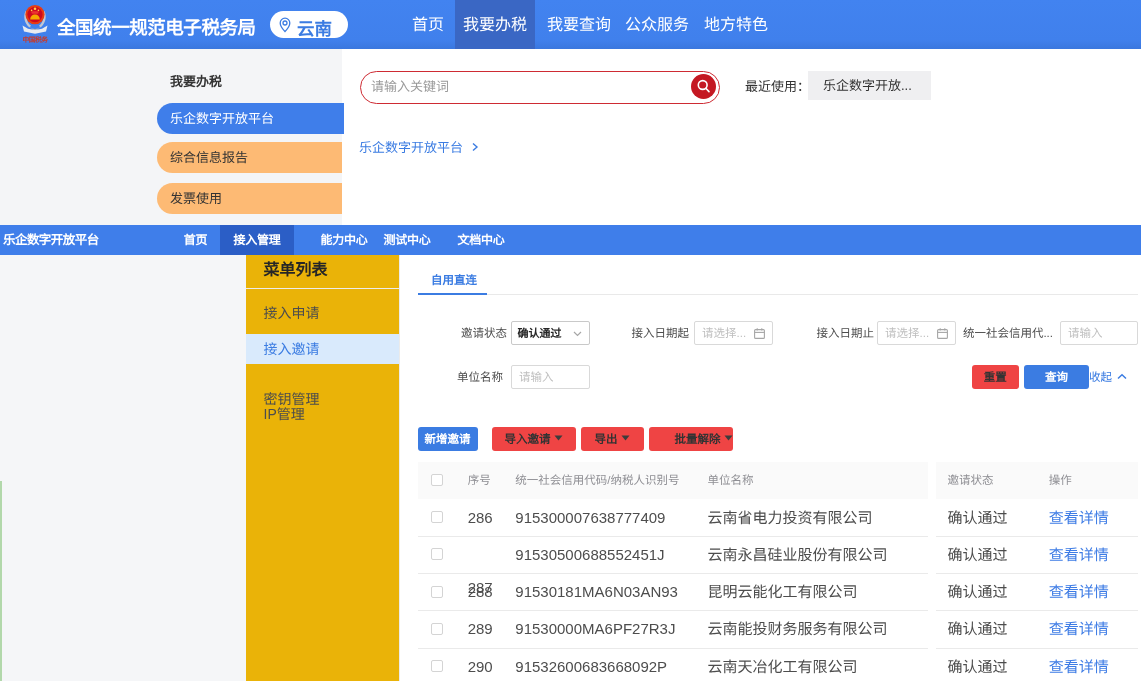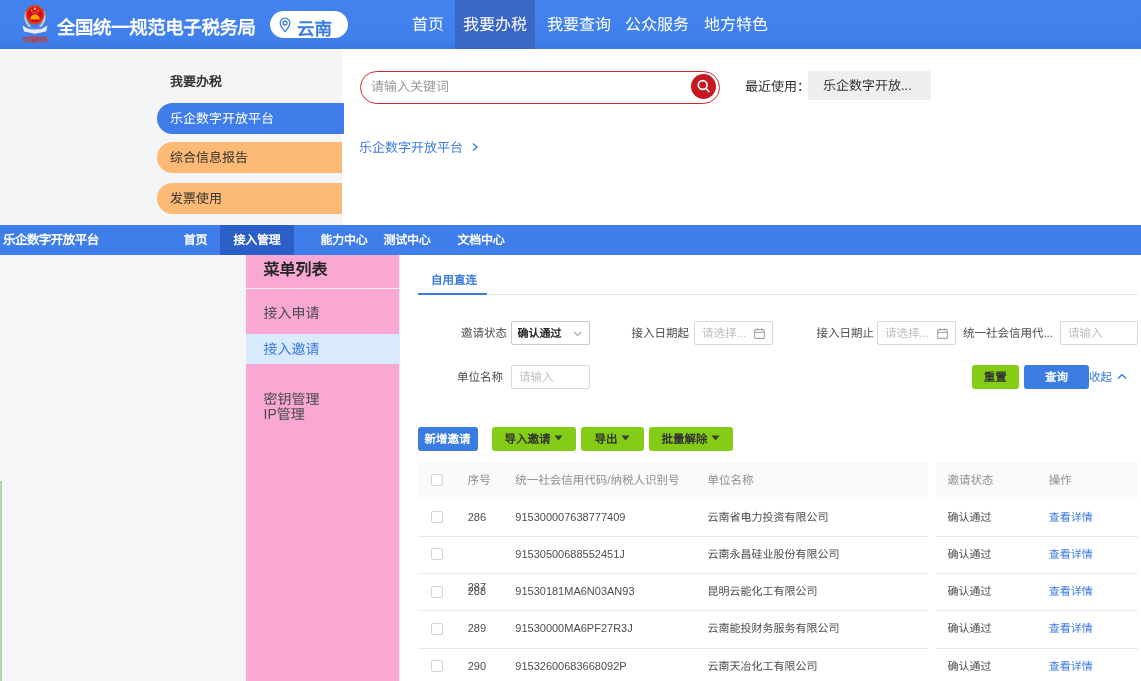--- a/index.html
+++ b/index.html
@@ -27,38 +27,38 @@
     background:#fdba74; color:#333; font-size:13px; line-height:31px; }
   .lpill span { margin-left:13px; }
   
   #nav2 { position:absolute; left:0; top:225px; width:1141px; height:30px; background:#3f7eea; }
   .n2 { position:absolute; top:0; height:30px; line-height:30px; font-size:12px; font-weight:bold; color:#fff; text-align:center; letter-spacing:-0.2px; }
 
   
   #main { position:absolute; left:0; top:255px; width:1141px; height:426px; }
   #maingray { position:absolute; left:0; top:0; width:246px; height:426px; background:#f5f6f8; }
   #greenline { position:absolute; left:0; top:226px; width:2px; height:200px; background:#b2d8ab; }
-  #sidebar { position:absolute; left:246px; top:0; width:154px; height:426px; background:#f9a8d4;
+  #sidebar { position:absolute; left:246px; top:0; width:154px; height:426px; background:#eab308;
     border-right:1px solid #ebebeb; }
   .sideitem { position:absolute; left:0; width:153px; height:30px; line-height:30px; font-size:14px; color:#4d4d4d; }
   .sideitem span { margin-left:17.5px; }
 
   #content { position:absolute; left:400px; top:0; width:741px; height:426px; background:#fff; }
 
   .inp { position:absolute; height:24px; border:1px solid #d9d9d9; border-radius:2px; background:#fff;
     font-size:11.5px; line-height:22px; color:#bfbfbf; }
   .inp .ph { margin-left:7px; }
   .lbl { position:absolute; height:24px; line-height:24px; font-size:11.5px; color:#4d4d4d; text-align:right; }
   .btn { position:absolute; height:24px; line-height:24px; font-size:11.5px; font-weight:bold; text-align:center; border-radius:3px; }
   .btn.blue { background:#3b7ce2; color:#fff; }
-  .btn.gray { background:#84cc16; color:#333; }
+  .btn.gray { background:#ef4444; color:#333; }
 
   
   .th { position:absolute; font-size:11.5px; color:#8f8f94; height:37px; line-height:37px; white-space:nowrap; }
-  .td { position:absolute; font-size:11px; color:#4d4d4d; height:37px; line-height:37px; white-space:nowrap;text-align:center; }
+  .td { position:absolute; font-size:15px; color:#4d4d4d; height:37px; line-height:37px; white-space:nowrap;text-align:center; }
   .td.link { color:#3e7ce5; }
   .cbx { position:absolute; width:12px; height:12px; border:1px solid #d4d4d4; border-radius:2px; background:#fff; }
   .rowline { position:absolute; height:1px; background:#eaeaea; }
 </style>
 </head>
 <body>
 <div id="page">
 
   <div id="topbar">
     <svg class="abs" style="left:21px;top:2px" width="28" height="42" viewBox="0 0 28 42">
@@ -180,21 +180,21 @@
           </svg>
       </div>
 
       <div class="btn blue" style="left:17.5px;top:171.5px;width:60px;">新增邀请</div>
       <div class="btn gray" style="left:91.5px;top:171.5px;width:84px;">导入邀请<svg width="9" height="6" viewBox="0 0 9 6" style="vertical-align:1.5px;margin-left:3px">
             <path d="M0.5 0.5 L8.5 0.5 L4.5 5.6 Z" fill="#3c3c3c"></path>
           </svg></div>
       <div class="btn gray" style="left:180.5px;top:171.5px;width:63px;">导出<svg width="9" height="6" viewBox="0 0 9 6" style="vertical-align:1.5px;margin-left:3px">
             <path d="M0.5 0.5 L8.5 0.5 L4.5 5.6 Z" fill="#3c3c3c"></path>
           </svg></div>
-      <div class="btn gray" style="left:248.5px;top:171.5px;width:84px;">批量解除<svg width="9" height="6" viewBox="0 0 9 6" style="vertical-align:1.5px;margin-left:3px">
+      <div class="btn gray" style="left:248.5px;top:171.5px;width:84px;text-align:right;">批量解除<svg width="9" height="6" viewBox="0 0 9 6" style="vertical-align:1.5px;margin-left:3px">
             <path d="M0.5 0.5 L8.5 0.5 L4.5 5.6 Z" fill="#3c3c3c"></path>
           </svg></div>
 
       <div class="abs" style="left:17.5px;top:207px;width:510px;height:36.5px;background:#fafafa;"></div>
       <div class="abs" style="left:535.5px;top:207px;width:202px;height:36.5px;background:#fafafa;"></div>
       <div class="cbx" style="left:31px;top:219px;"></div>
       <div class="th" style="left:67.7px;top:207px;">序号</div>
       <div class="th" style="left:115.3px;top:207px;">统一社会信用代码/纳税人识别号</div>
       <div class="th" style="left:307.5px;top:207px;">单位名称</div>
       <div class="th" style="left:547.5px;top:207px;">邀请状态</div>

